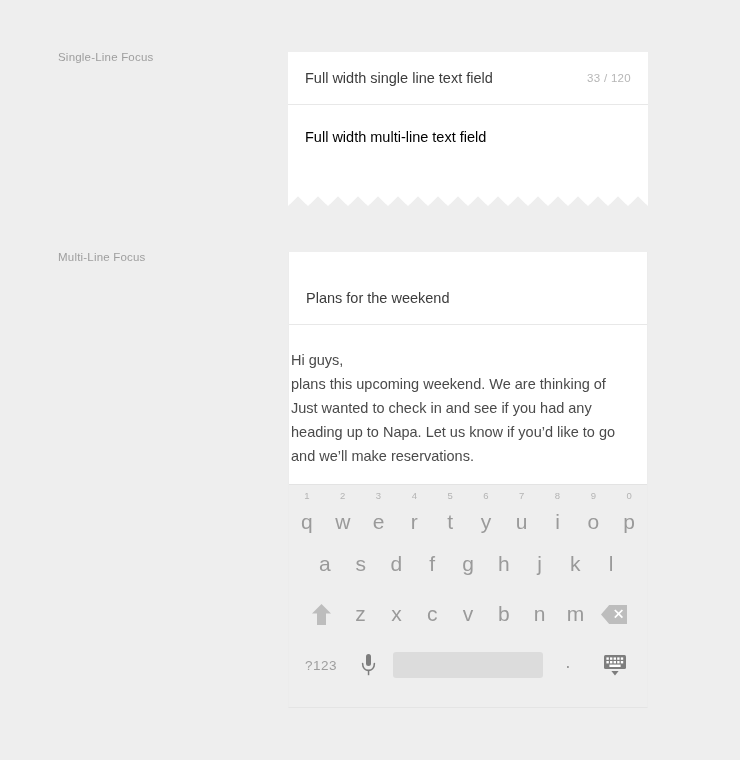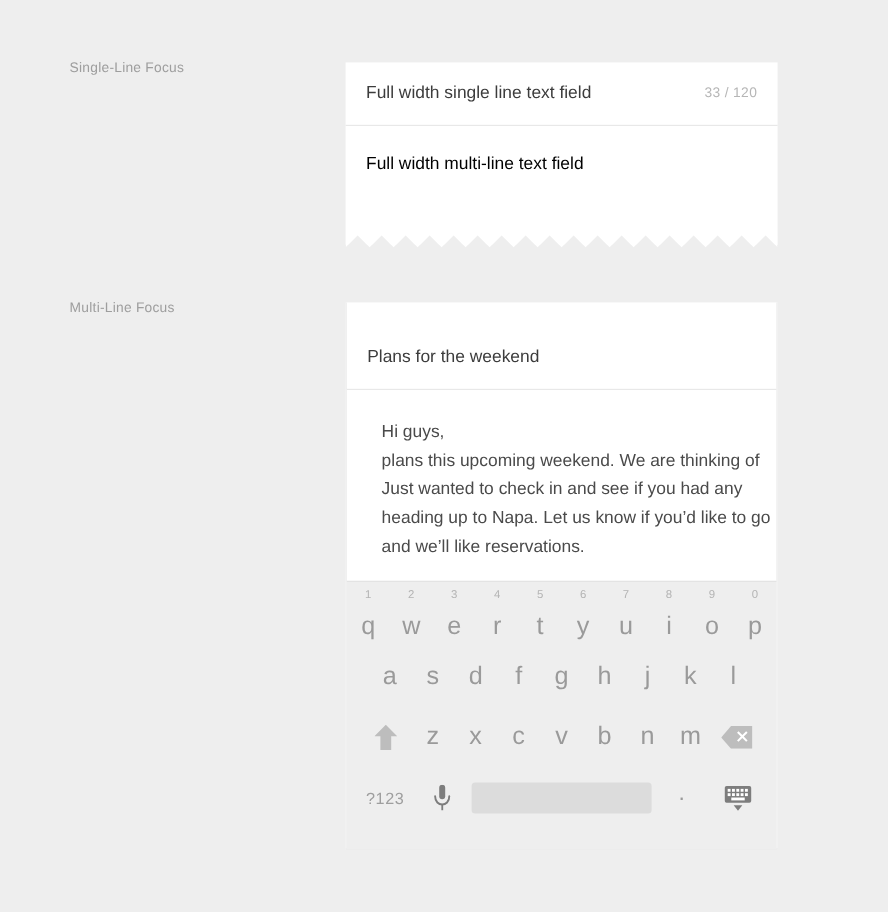--- a/index.html
+++ b/index.html
@@ -96,21 +96,21 @@
     padding: 0 17px;
     box-sizing: border-box;
     margin-top: 19px;
   }
   .subject-value {
     font-size: 14.5px;
     color: #3c3c3c;
     white-space: nowrap;
   }
   .body-area {
-    padding: 23px 17px 0 29px;
+    padding: 23px 17px 0 2px;
   }
   .body-line {
     font-size: 14.5px;
     color: #4a4a4a;
     line-height: 24px;
     white-space: nowrap;
   }
   .body-counter-row {
     padding: 14px 17px 0 17px;
     text-align: right;
@@ -251,21 +251,21 @@
 
 <div class="card" id="card-multi">
   <div class="subject-row">
     <div class="subject-value">Plans for the weekend</div>
   </div>
   <div class="body-area">
     <div class="body-line">Hi guys,</div>
     <div class="body-line">plans this upcoming weekend. We are thinking of</div>
     <div class="body-line">Just wanted to check in and see if you had any</div>
     <div class="body-line">heading up to Napa. Let us know if you’d like to go</div>
-    <div class="body-line">and we’ll like reservations.</div>
+    <div class="body-line">and we’ll make reservations.</div>
   </div>
   <div class="body-counter-row">
     <span class="counter">150 / 120</span>
   </div>
 </div>
 
 <div id="keyboard">
 
   <div class="kb-row" id="kb-row-1">
     <div class="key">

